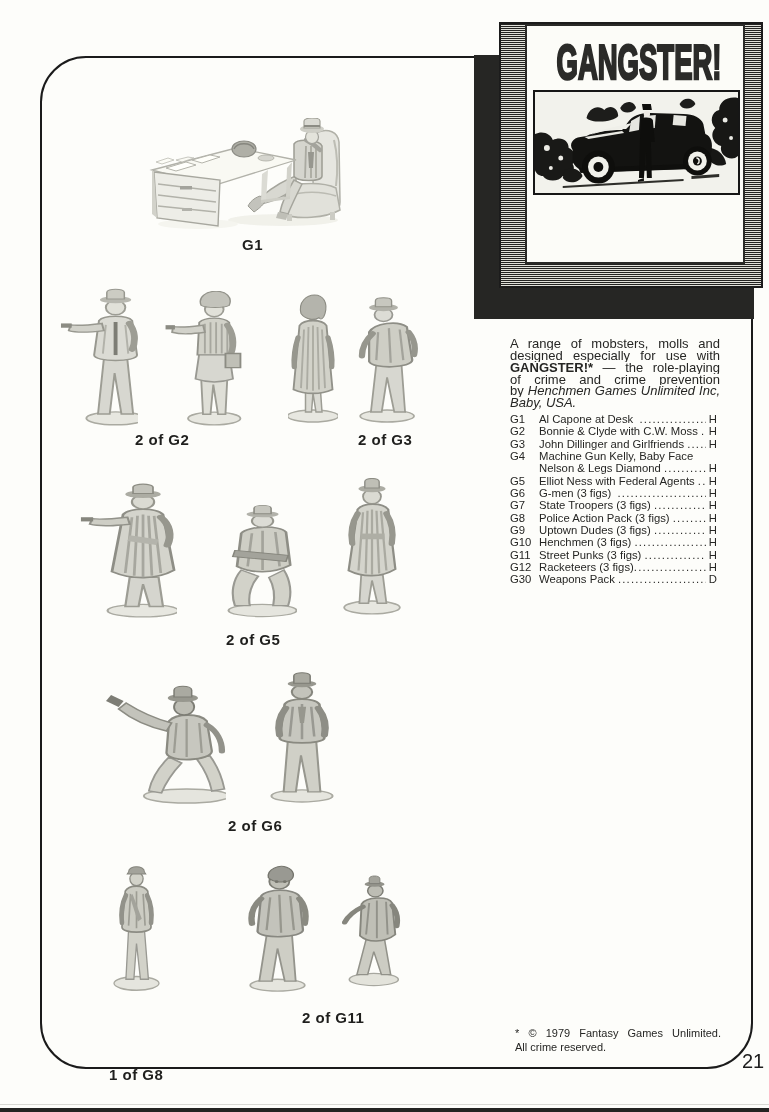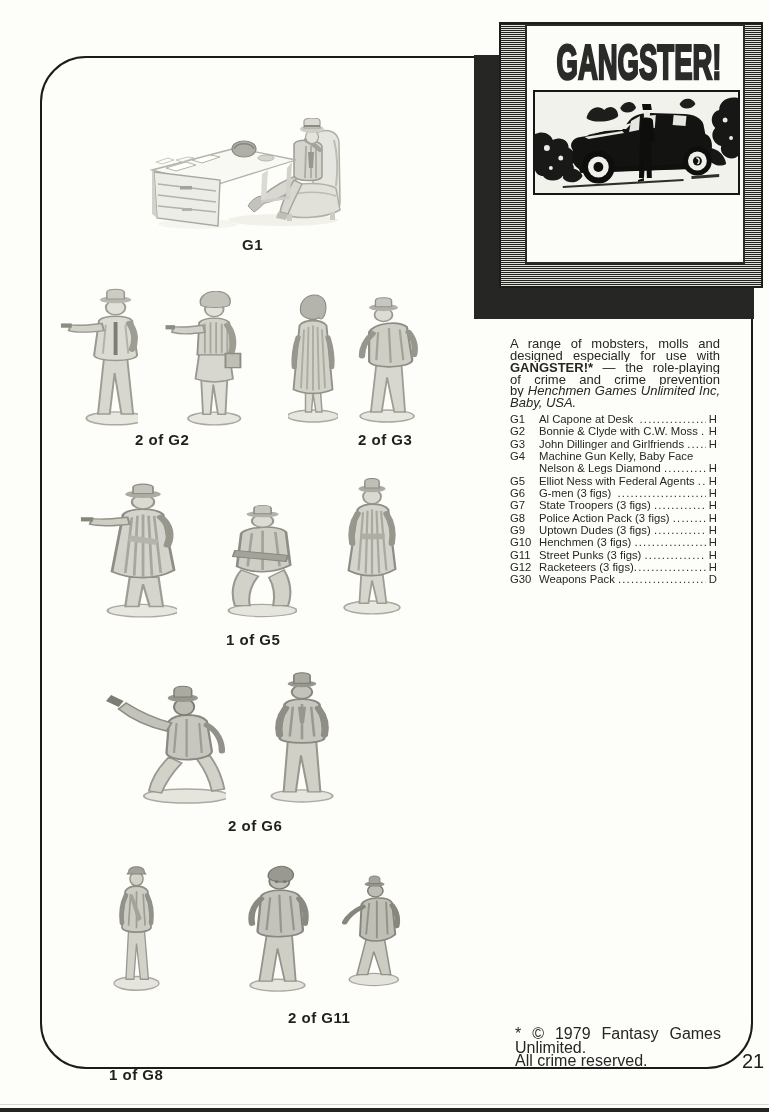--- a/index.html
+++ b/index.html
@@ -15,21 +15,21 @@
         border:2px solid #1c1c1c;}
   #gpanel{left:24px;top:0;width:216px;height:236px;background:#fcfcf8;border:2px solid #2a2a28;}
   #carframe{left:6px;top:64px;width:203px;height:101px;background:#f4f4ee;border:2px solid #161616;}
   #intro{opacity:0.999;left:510px;top:338px;width:210px;font-size:13px;line-height:11.85px;color:#262624;}
   #intro .jl{text-align:justify;text-align-last:justify;height:11.85px;overflow:hidden;}
   #list{opacity:0.999;left:510px;top:413px;width:207px;font-size:11.3px;color:#262624;}
   .row{display:flex;height:12.35px;line-height:12.35px;white-space:nowrap;}
   .code{width:29px;flex:none;}
   .dots{flex:1;overflow:hidden;letter-spacing:1.2px;}
   .ltr{flex:none;padding-left:3px;}
-  #note{opacity:0.999;left:515px;top:1027px;width:206px;font-size:16px;line-height:13.5px;color:#262624;}
+  #note{opacity:0.999;left:515px;top:1027px;width:206px;font-size:11px;line-height:13.5px;color:#262624;}
   #note .jl{text-align:justify;text-align-last:justify;}
   #pagenum{opacity:0.999;left:742px;top:1051px;line-height:1;font-size:20px;color:#1d1d1d;}
   .cap{opacity:0.999;font-weight:bold;font-size:15px;color:#1f1f1d;letter-spacing:0.5px;}
   .ph{filter:blur(0.4px) brightness(1.06);}
 </style>
 </head>
 <body>
 <div class="abs" id="pageborder"></div>
 <div class="abs" id="botline"></div>
 <div class="abs" id="botbar"></div>
@@ -185,24 +185,24 @@
 
 <div class="abs" id="note">
   <div class="jl">* © 1979 Fantasy Games Unlimited.</div>
   <div>All crime reserved.</div>
 </div>
 <div class="abs" id="pagenum">21</div>
 
 <div class="abs cap" style="left:242px;top:236px;">G1</div>
 <div class="abs cap" style="left:135px;top:431px;">2 of G2</div>
 <div class="abs cap" style="left:327px;top:431px;margin-left:31px;">2 of G3</div>
-<div class="abs cap" style="left:226px;top:631px;">1 of G5</div>
+<div class="abs cap" style="left:226px;top:631px;">2 of G5</div>
 <div class="abs cap" style="left:228px;top:817px;text-align:center;">2 of G6</div>
 <div class="abs cap" style="left:109px;top:1066px;">1 of G8</div>
-<div class="abs cap" style="left:288px;top:1009px;">2 of G11</div>
+<div class="abs cap" style="left:302px;top:1009px;">2 of G11</div>
 
 <svg class="abs ph" style="left:148px;top:118px" width="196" height="112" viewBox="0 0 196 112">
 
   <ellipse cx="135" cy="102" rx="55" ry="6" fill="#e3e3dd"></ellipse>
   <ellipse cx="50" cy="106" rx="40" ry="5" fill="#e7e7e1"></ellipse>
 
   <path d="M170,14 C180,10 190,14 191,24 L192,84 C192,92 186,96 178,96 L166,94 L164,30 C164,22 166,16 170,14 Z" fill="#d9d9d3" stroke="#a6a69e" stroke-width="1.5"></path>
   <path d="M186,22 C189,34 190,52 188,68" stroke="#b2b2aa" stroke-width="2" fill="none"></path>
 
   <path d="M136,70 C150,64 176,64 188,70 L192,92 C178,100 148,102 136,96 Z" fill="#d4d4ce" stroke="#a6a69e" stroke-width="1.5"></path>

